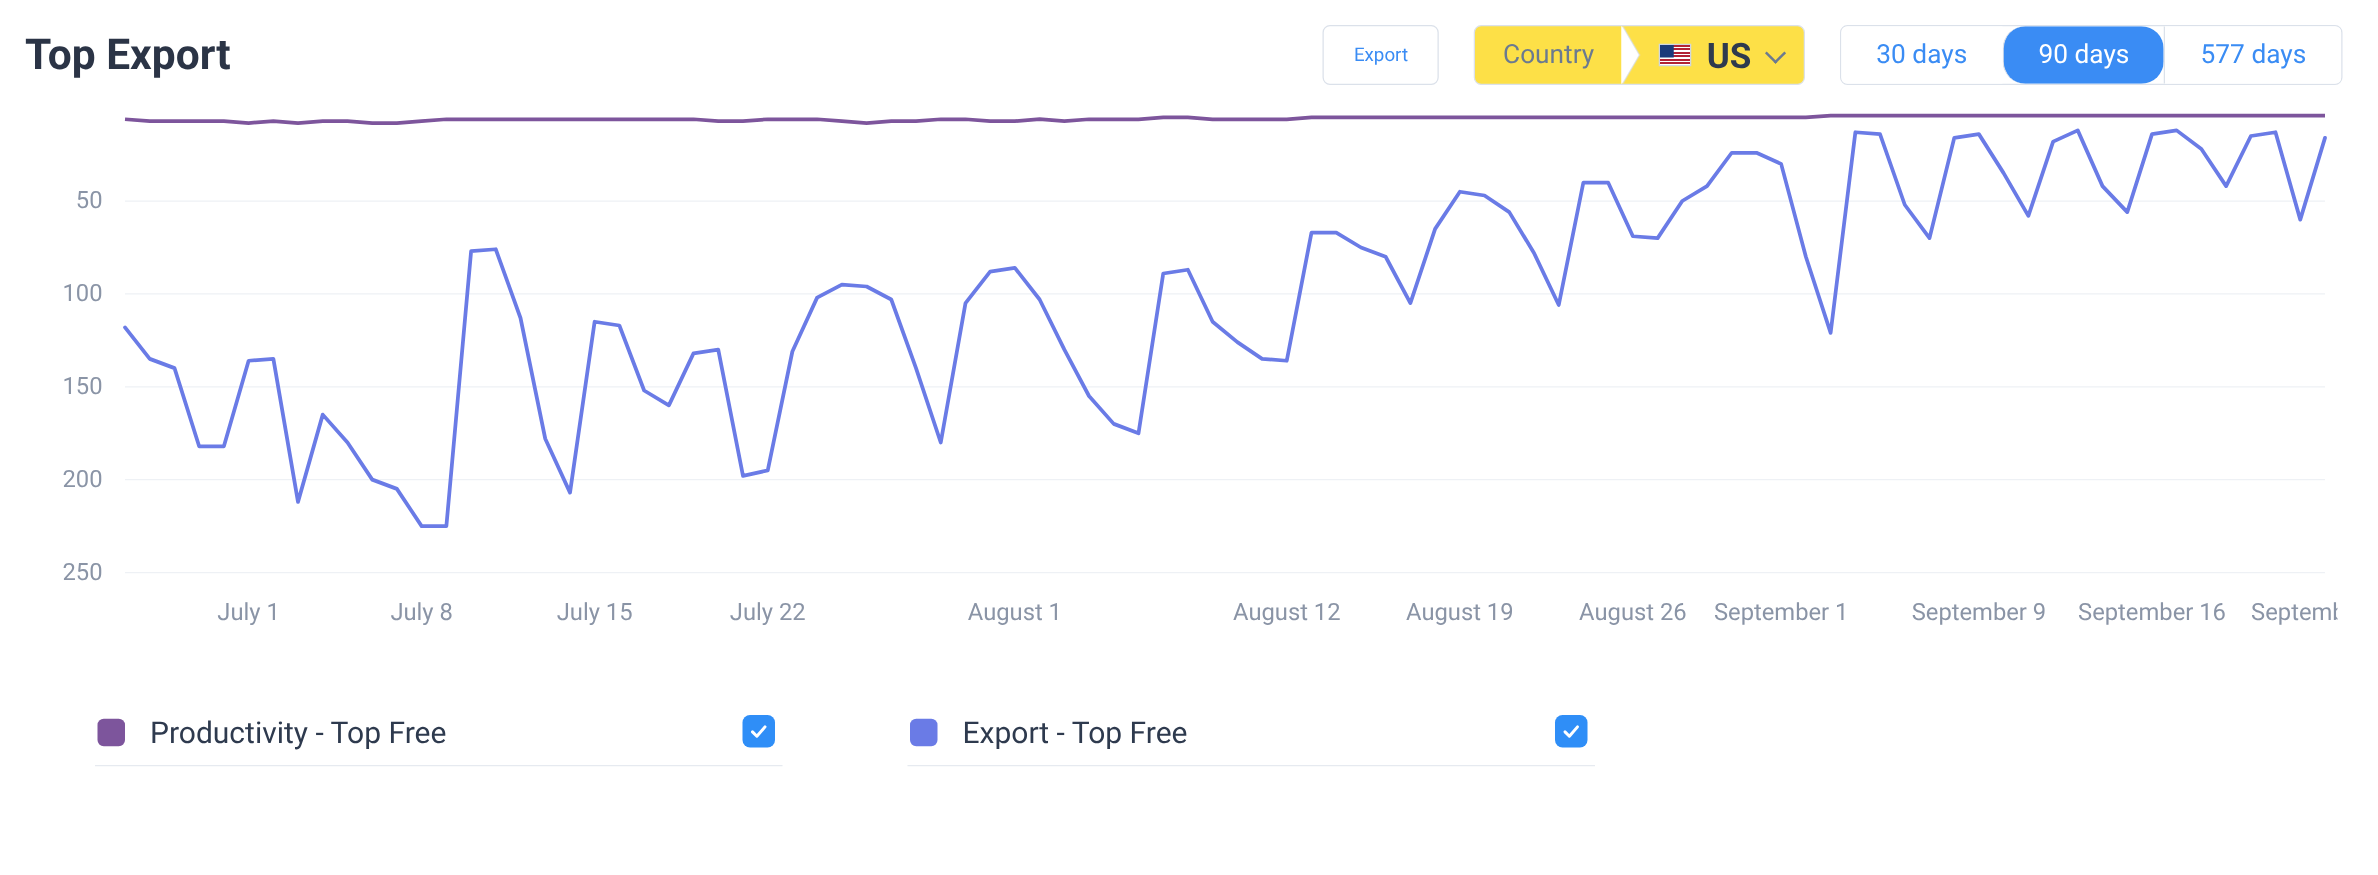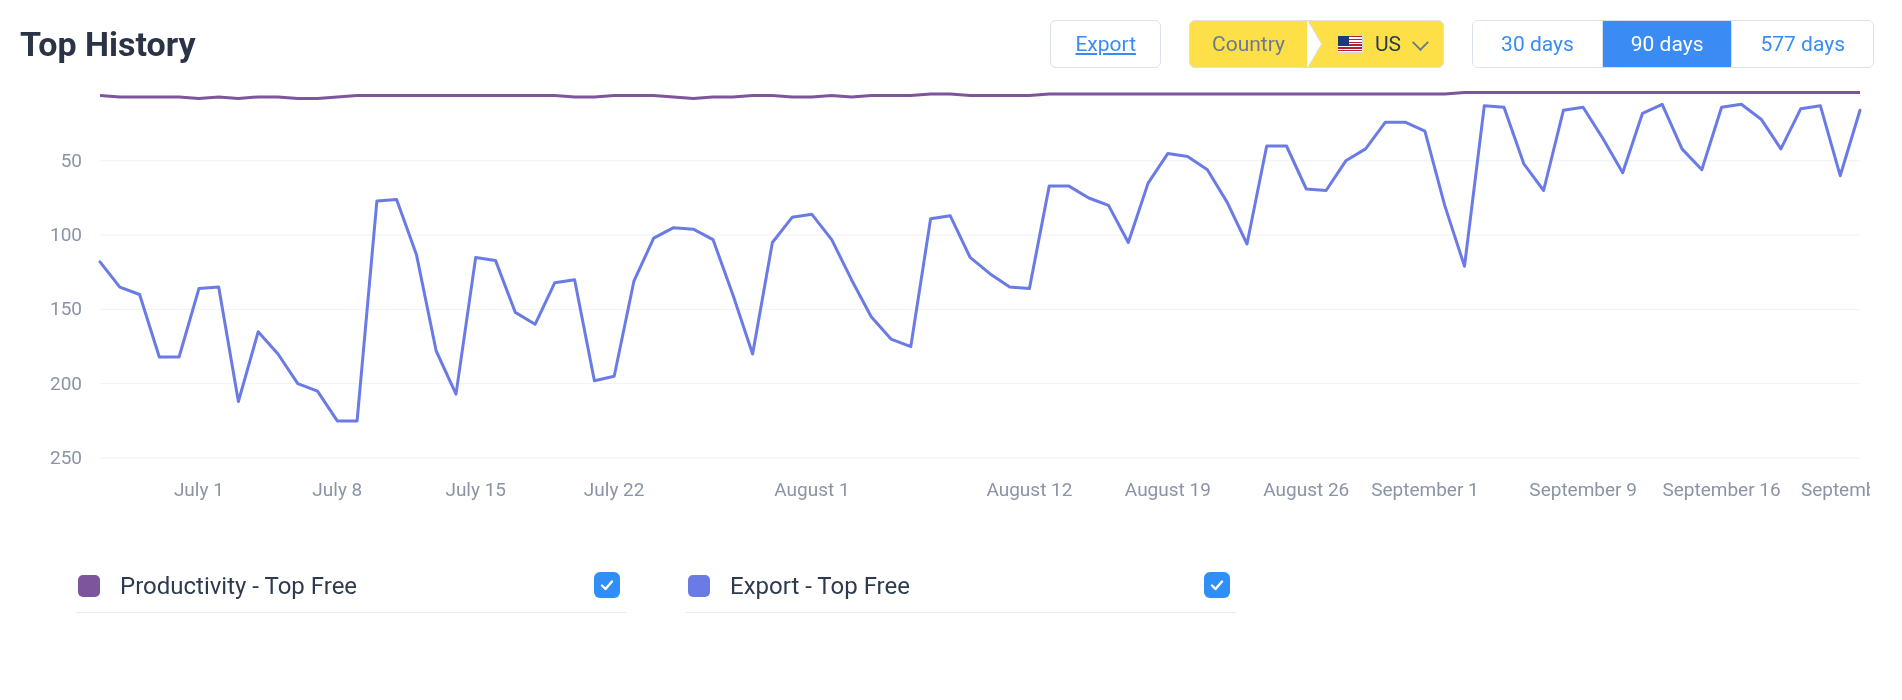--- a/index.html
+++ b/index.html
@@ -39,26 +39,25 @@
     gap: 28px;
   }
   .btn {
     height: 48px;
     border: 1px solid var(--border);
     border-radius: 6px;
     display: inline-flex;
     align-items: center;
     justify-content: center;
     padding: 0 24px;
-    font-size: 21px;
+    font-size: 15px;
     background: #fff;
     color: var(--accent);
     cursor: pointer;
     user-select: none;
-    text-decoration: underline;
   }
   .country-pill {
     display: inline-flex;
     align-items: stretch;
     height: 48px;
     border: 1px solid var(--border);
     border-radius: 6px;
     overflow: hidden;
     background: #fde047;
   }
@@ -81,23 +80,24 @@
     border-bottom: 24px solid transparent;
     border-left: 14px solid #fff;
     filter: drop-shadow(1px 0 0 var(--border));
     z-index: 1;
   }
   .country-value {
     display: flex;
     align-items: center;
     gap: 12px;
     padding: 0 18px 0 30px;
-    font-size: 21px;
+    font-size: 28px;
     color: var(--text);
     cursor: pointer;
+    font-weight: bold;
   }
   .flag {
     width: 26px; height: 18px;
     border: 1px solid #cfd6e0;
     background:
       linear-gradient(#1b3a7a,#1b3a7a) 0 0/11px 10px no-repeat,
       repeating-linear-gradient(#b22234 0, #b22234 1.4px, #fff 1.4px, #fff 2.8px);
   }
   .chev {
     width: 12px; height: 12px;
@@ -119,37 +119,38 @@
     font-size: 21px;
     color: var(--accent);
     background: #fff;
     cursor: pointer;
     border-left: 1px solid var(--border);
   }
   .seg .seg-btn:first-child { border-left: none; text-align: center; }
   .seg .seg-btn.active {
     background: var(--accent);
     color: #fff;
+    border-radius: 18px;
   }
 
   .chart-wrap {
     position: relative;
     height: 430px;
     margin-top: 8px;
     margin-left: 0;
   }
   svg.chart { display:block; }
   .axis-label { fill: #8a94a6; font-size: 19px; }
   .gridline { stroke: #eef1f5; stroke-width: 1; }
   .series-purple { stroke: var(--purple); stroke-width: 3; fill: none; }
   .series-blue { stroke: var(--blue); stroke-width: 3; fill: none; stroke-linejoin: round; stroke-linecap: round; }
 
   .legend {
     display: flex;
-    gap: 60px;
+    gap: 100px;
     margin-top: 60px;
     margin-left: 56px;
   }
   .legend-item {
     display: flex;
     align-items: center;
     gap: 20px;
     border-bottom: 1px solid #e6eaf0;
     padding: 4px 2px 12px 2px;
     width: 550px;
@@ -168,21 +169,21 @@
     background: #2f8ef7;
     display:flex; align-items:center; justify-content:center;
     cursor: pointer;
   }
   .legend-check svg { width: 16px; height: 16px; }
 </style>
 </head>
 <body>
 
 <div class="header">
-  <div class="title">Top History</div>
+  <div class="title">Top Export</div>
   <div class="controls">
     <div class="btn">Export</div>
     <div class="country-pill">
       <div class="country-label">Country</div>
       <div class="country-value">
         <span class="flag"></span>
         <span>US</span>
         <span class="chev"></span>
       </div>
     </div>

